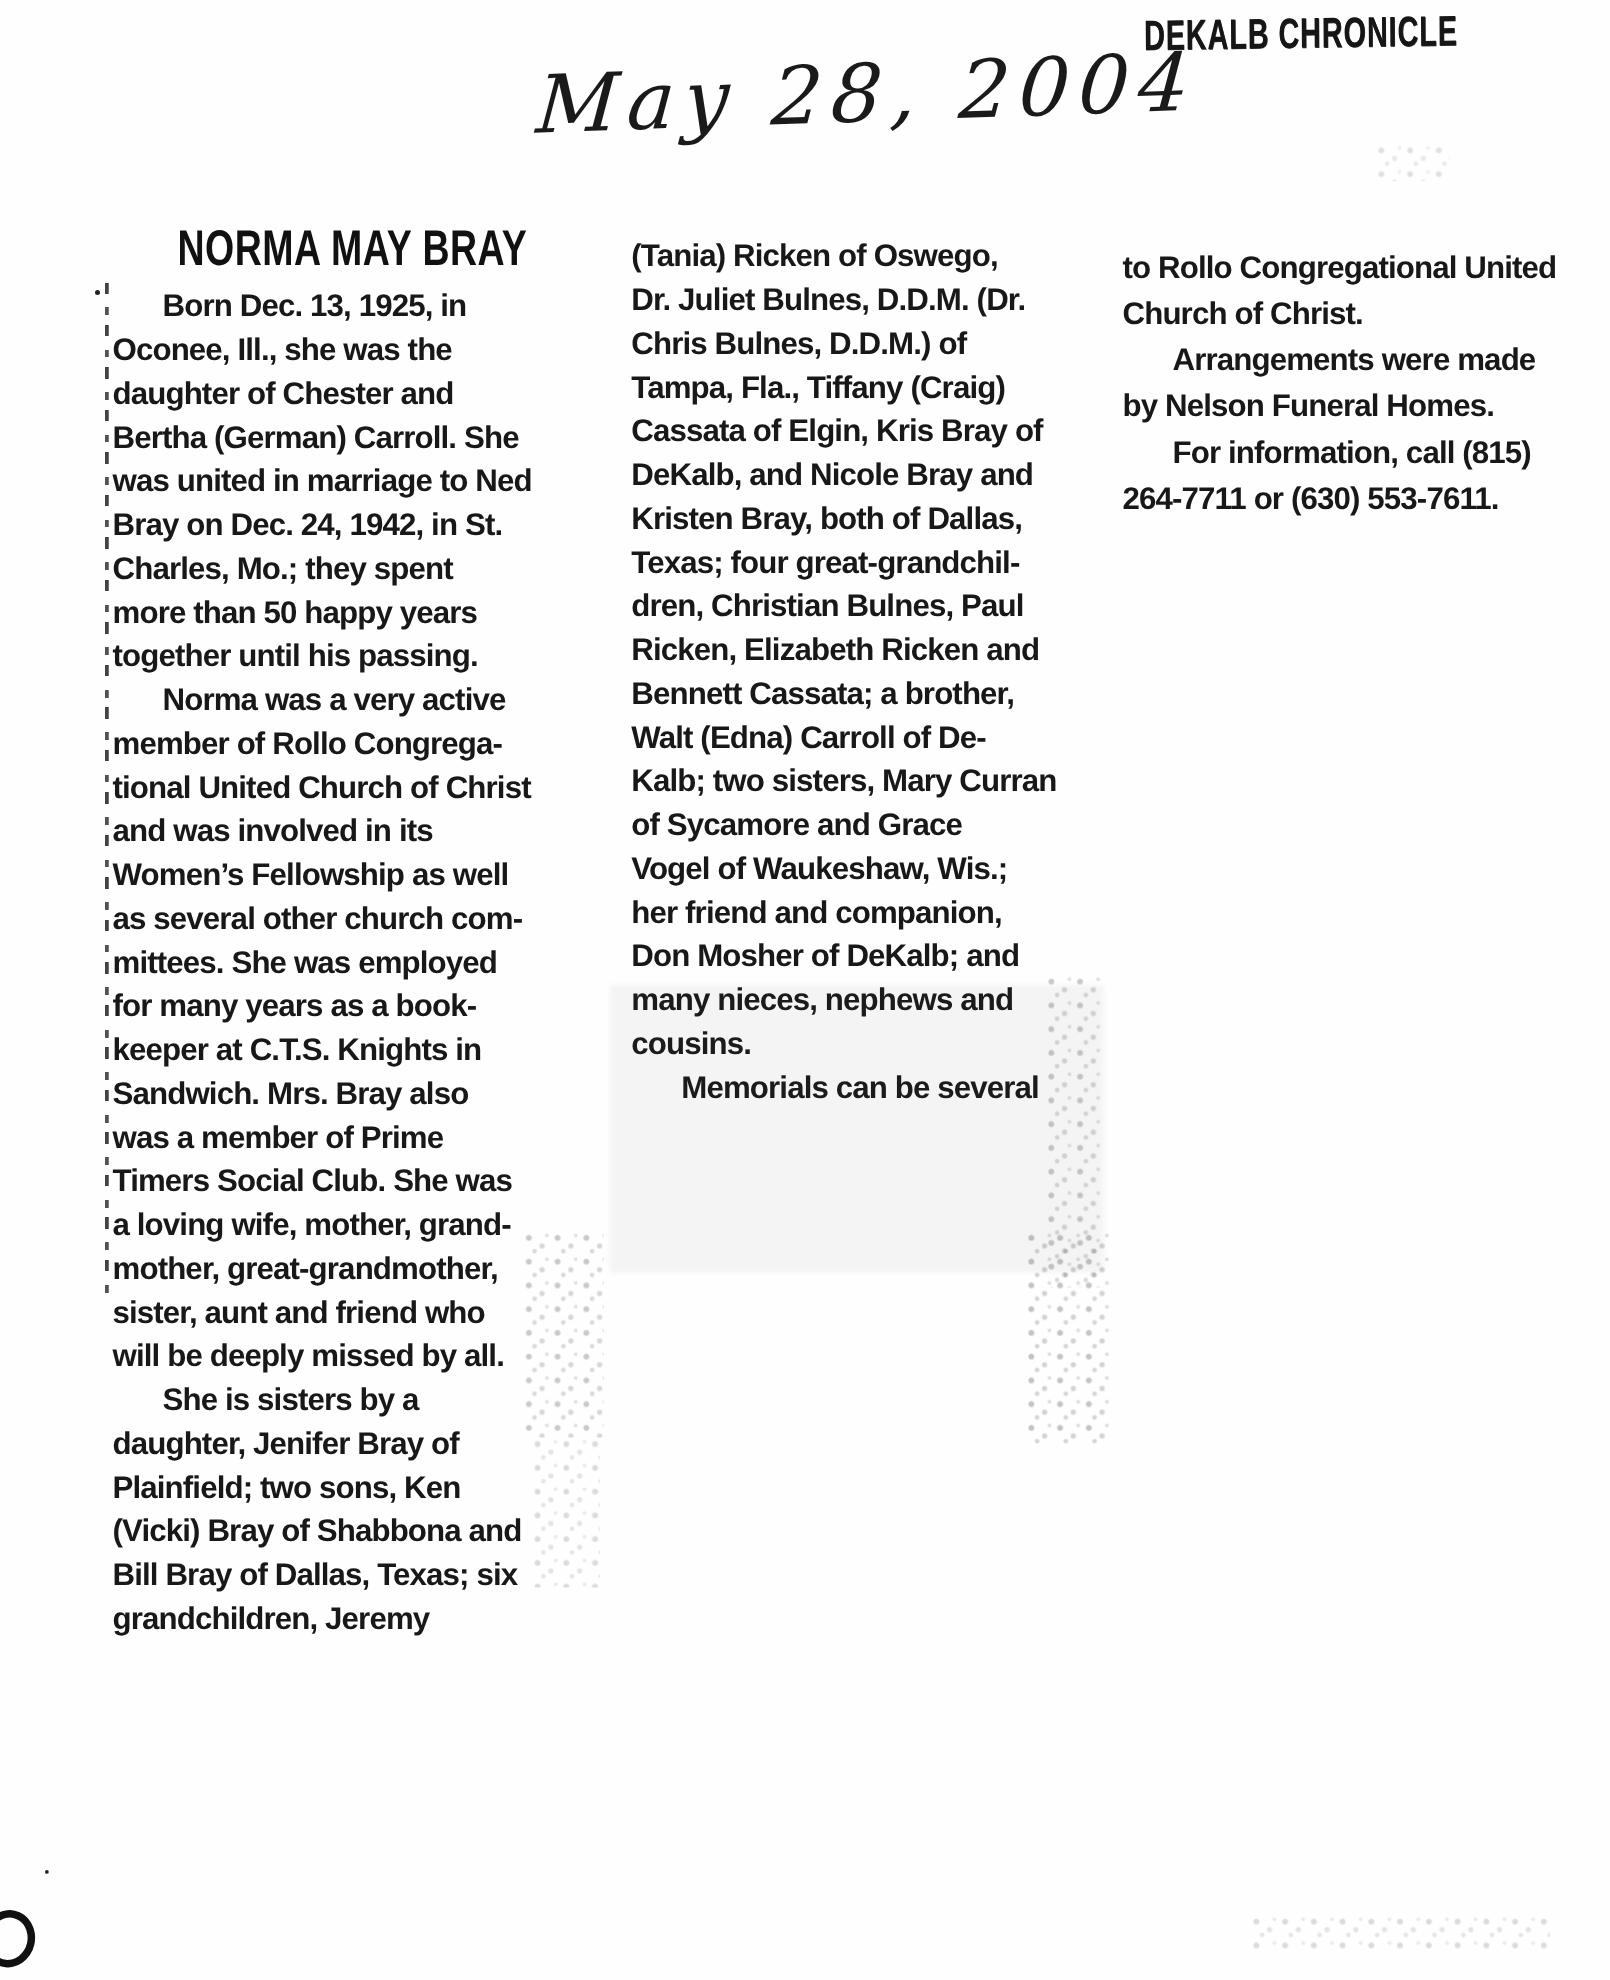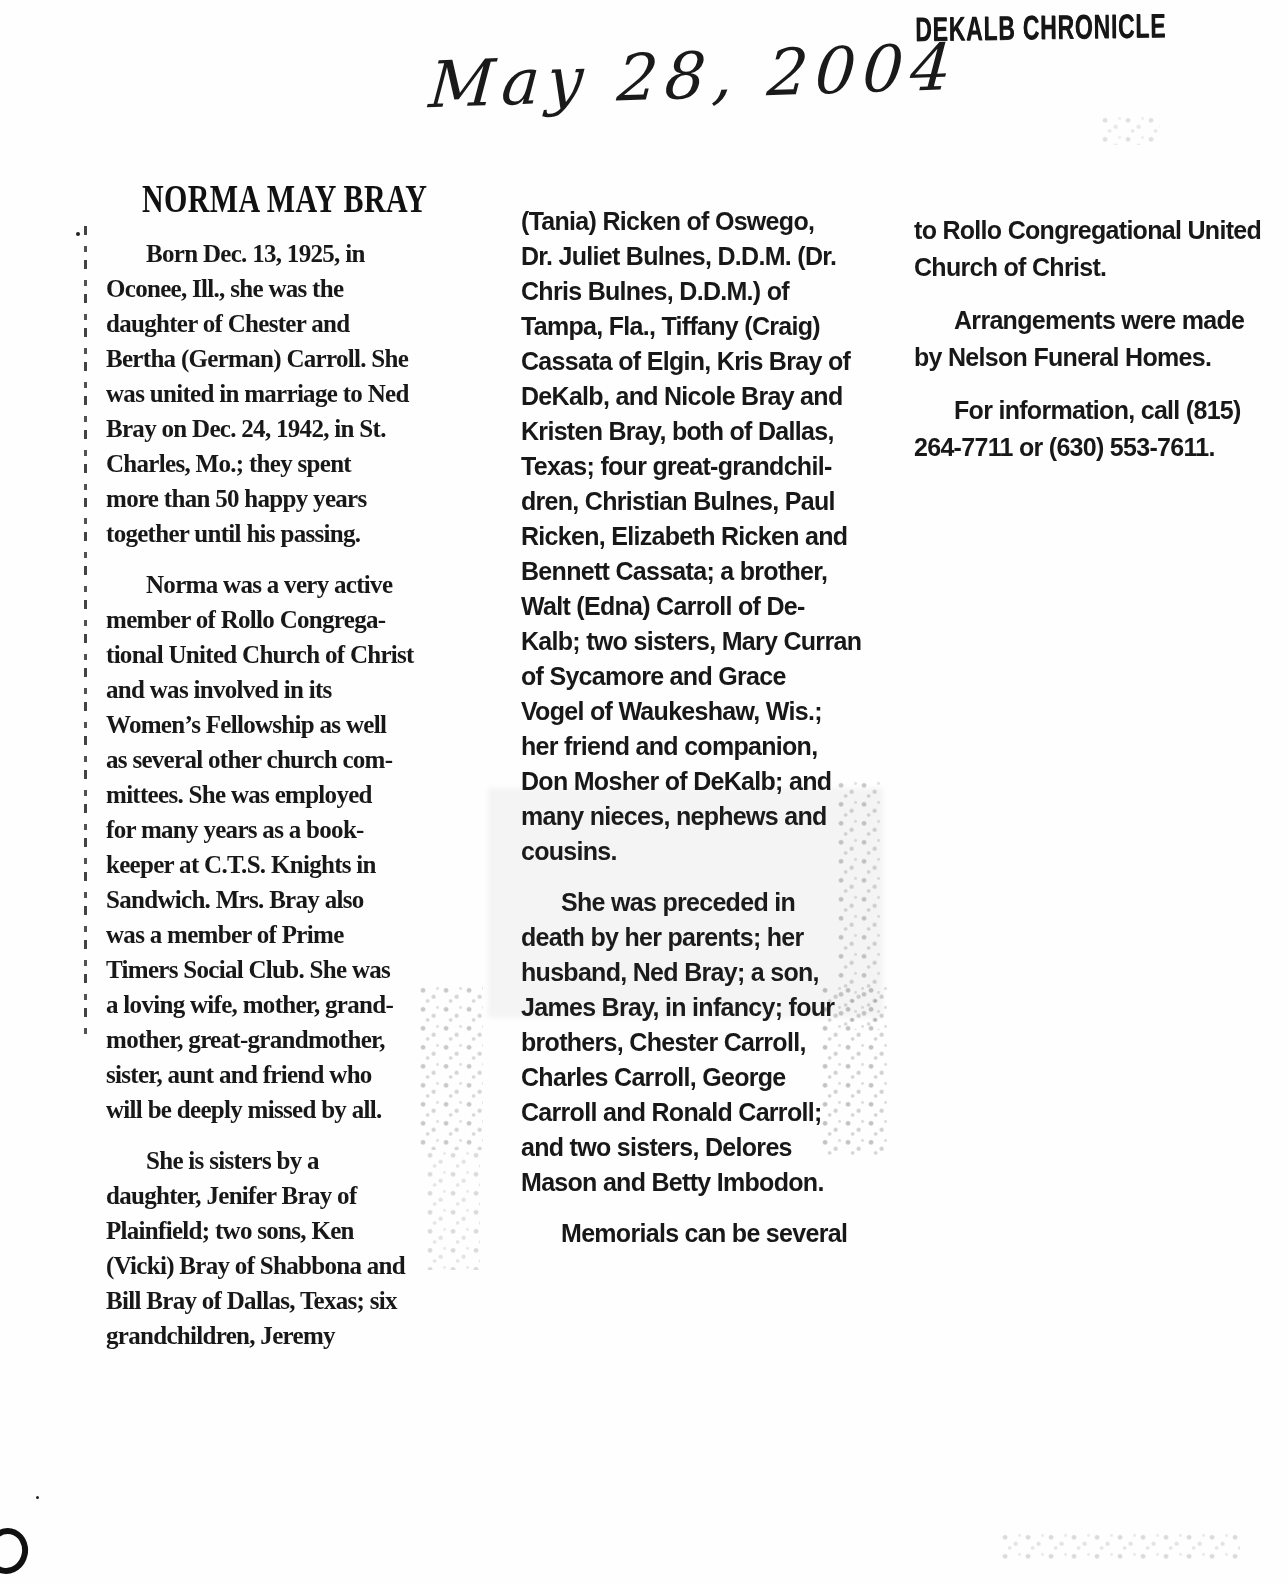--- a/index.html
+++ b/index.html
@@ -63,36 +63,36 @@
   }
   .col {
     position: absolute;
     width: 392px;
     font-size: 25px;
     font-weight: bold;
     line-height: 35px;
     letter-spacing: -0.7px;
     color: #181818;
   }
-  #col1 { left: 90px;  top: 178px; font-family: Liberation Serif, serif; }
+  #col1 { left: 90px;  top: 178px; }
   #col2 { left: 505px; top: 188px; }
   #col3 { left: 898px; top: 196px; line-height: 37px; }
   #col1 h1 {
     margin: 0 0 8px 52px;
     font-size: 40px;
     line-height: 42px;
     font-weight: bold;
     letter-spacing: 0.5px;
     white-space: nowrap;
     transform: scaleX(0.75);
     transform-origin: 0 0;
     color: #111;
   }
   .para {
-    margin: 16px;
+    margin: 0;
     white-space: pre-line;
   }
   .indent { text-indent: 40px; }
   
   .smudge {
     position: absolute;
     pointer-events: none;
     background-image:
       radial-gradient(circle at 22% 28%, rgba(40,40,40,0.55) 0 1.6px, transparent 3px),
       radial-gradient(circle at 68% 62%, rgba(60,60,60,0.45) 0 1.4px, transparent 2.8px),
@@ -183,29 +183,20 @@
 Ricken, Elizabeth Ricken and
 Bennett Cassata; a brother,
 Walt (Edna) Carroll of De-
 Kalb; two sisters, Mary Curran
 of Sycamore and Grace
 Vogel of Waukeshaw, Wis.;
 her friend and companion,
 Don Mosher of DeKalb; and
 many nieces, nephews and
 cousins.</p>
-    <p class="para indent">She was preceded in
-death by her parents; her
-husband, Ned Bray; a son,
-James Bray, in infancy; four
-brothers, Chester Carroll,
-Charles Carroll, George
-Carroll and Ronald Carroll;
-and two sisters, Delores
-Mason and Betty Imbodon.</p>
     <p class="para indent">Memorials can be several</p>
   </div>
 
   <div class="col" id="col3">
     <p class="para">to Rollo Congregational United
 Church of Christ.</p>
     <p class="para indent">Arrangements were made
 by Nelson Funeral Homes.</p>
     <p class="para indent">For information, call (815)
 264-7711 or (630) 553-7611.</p>

